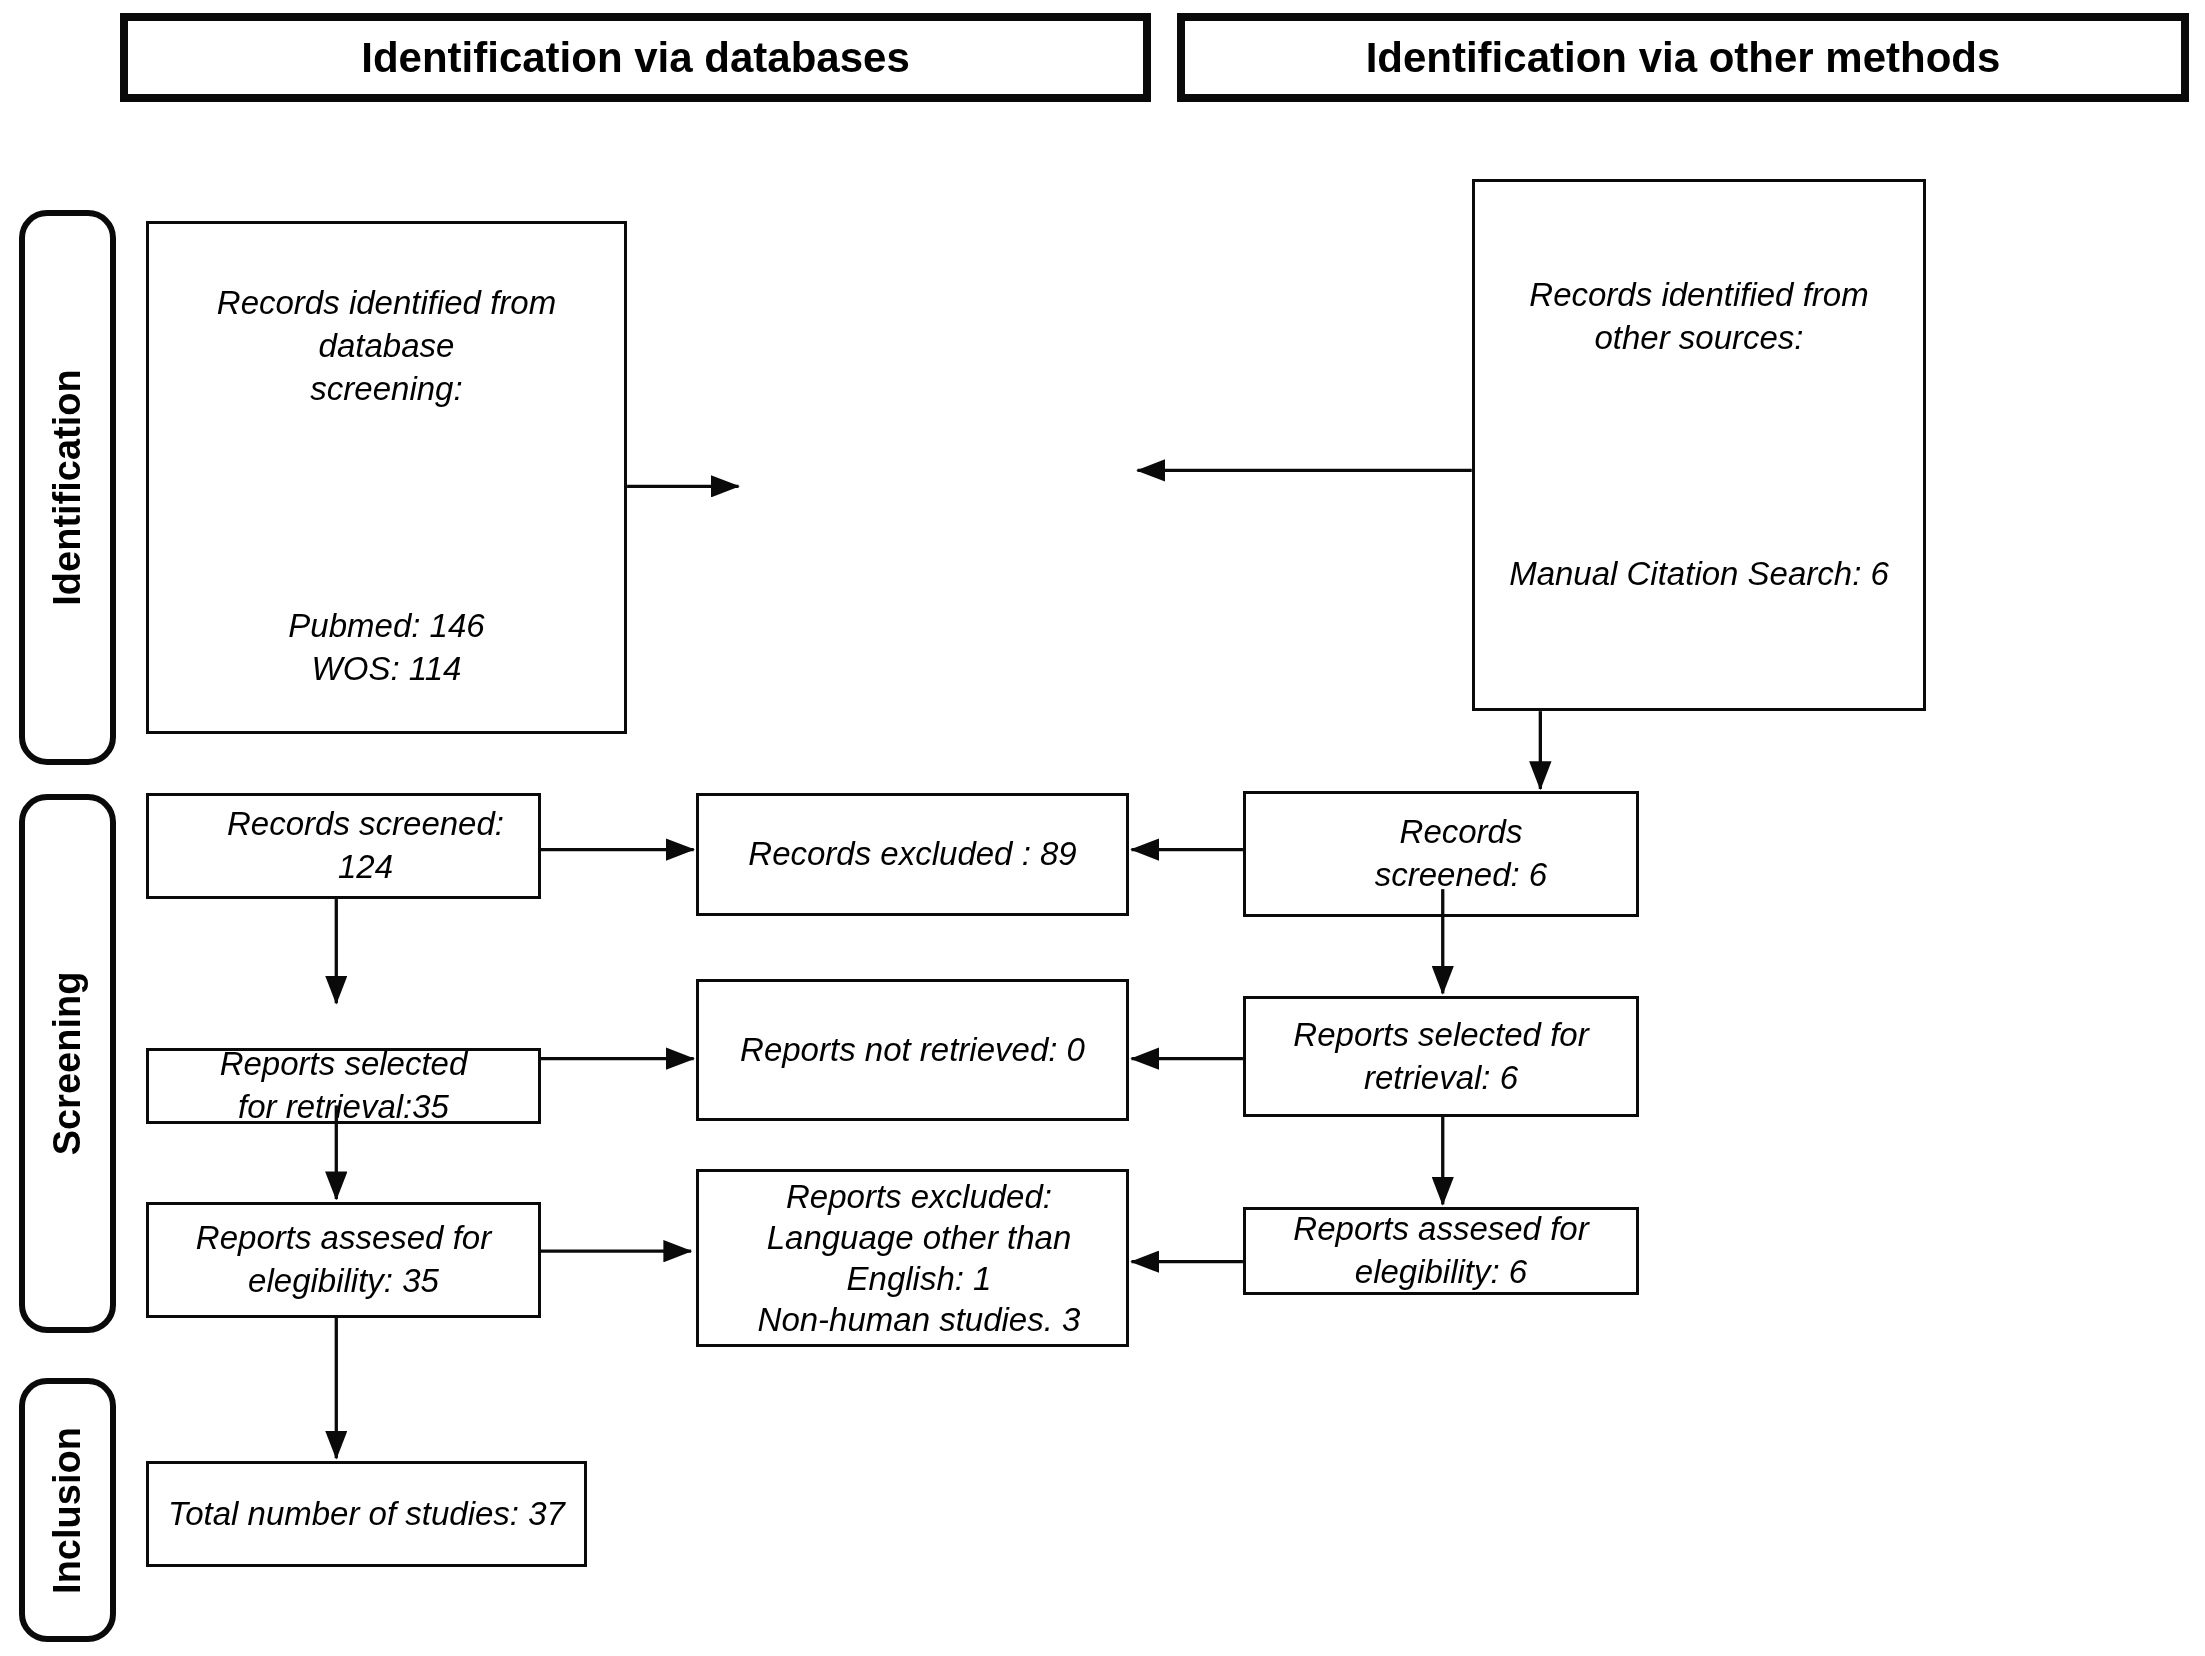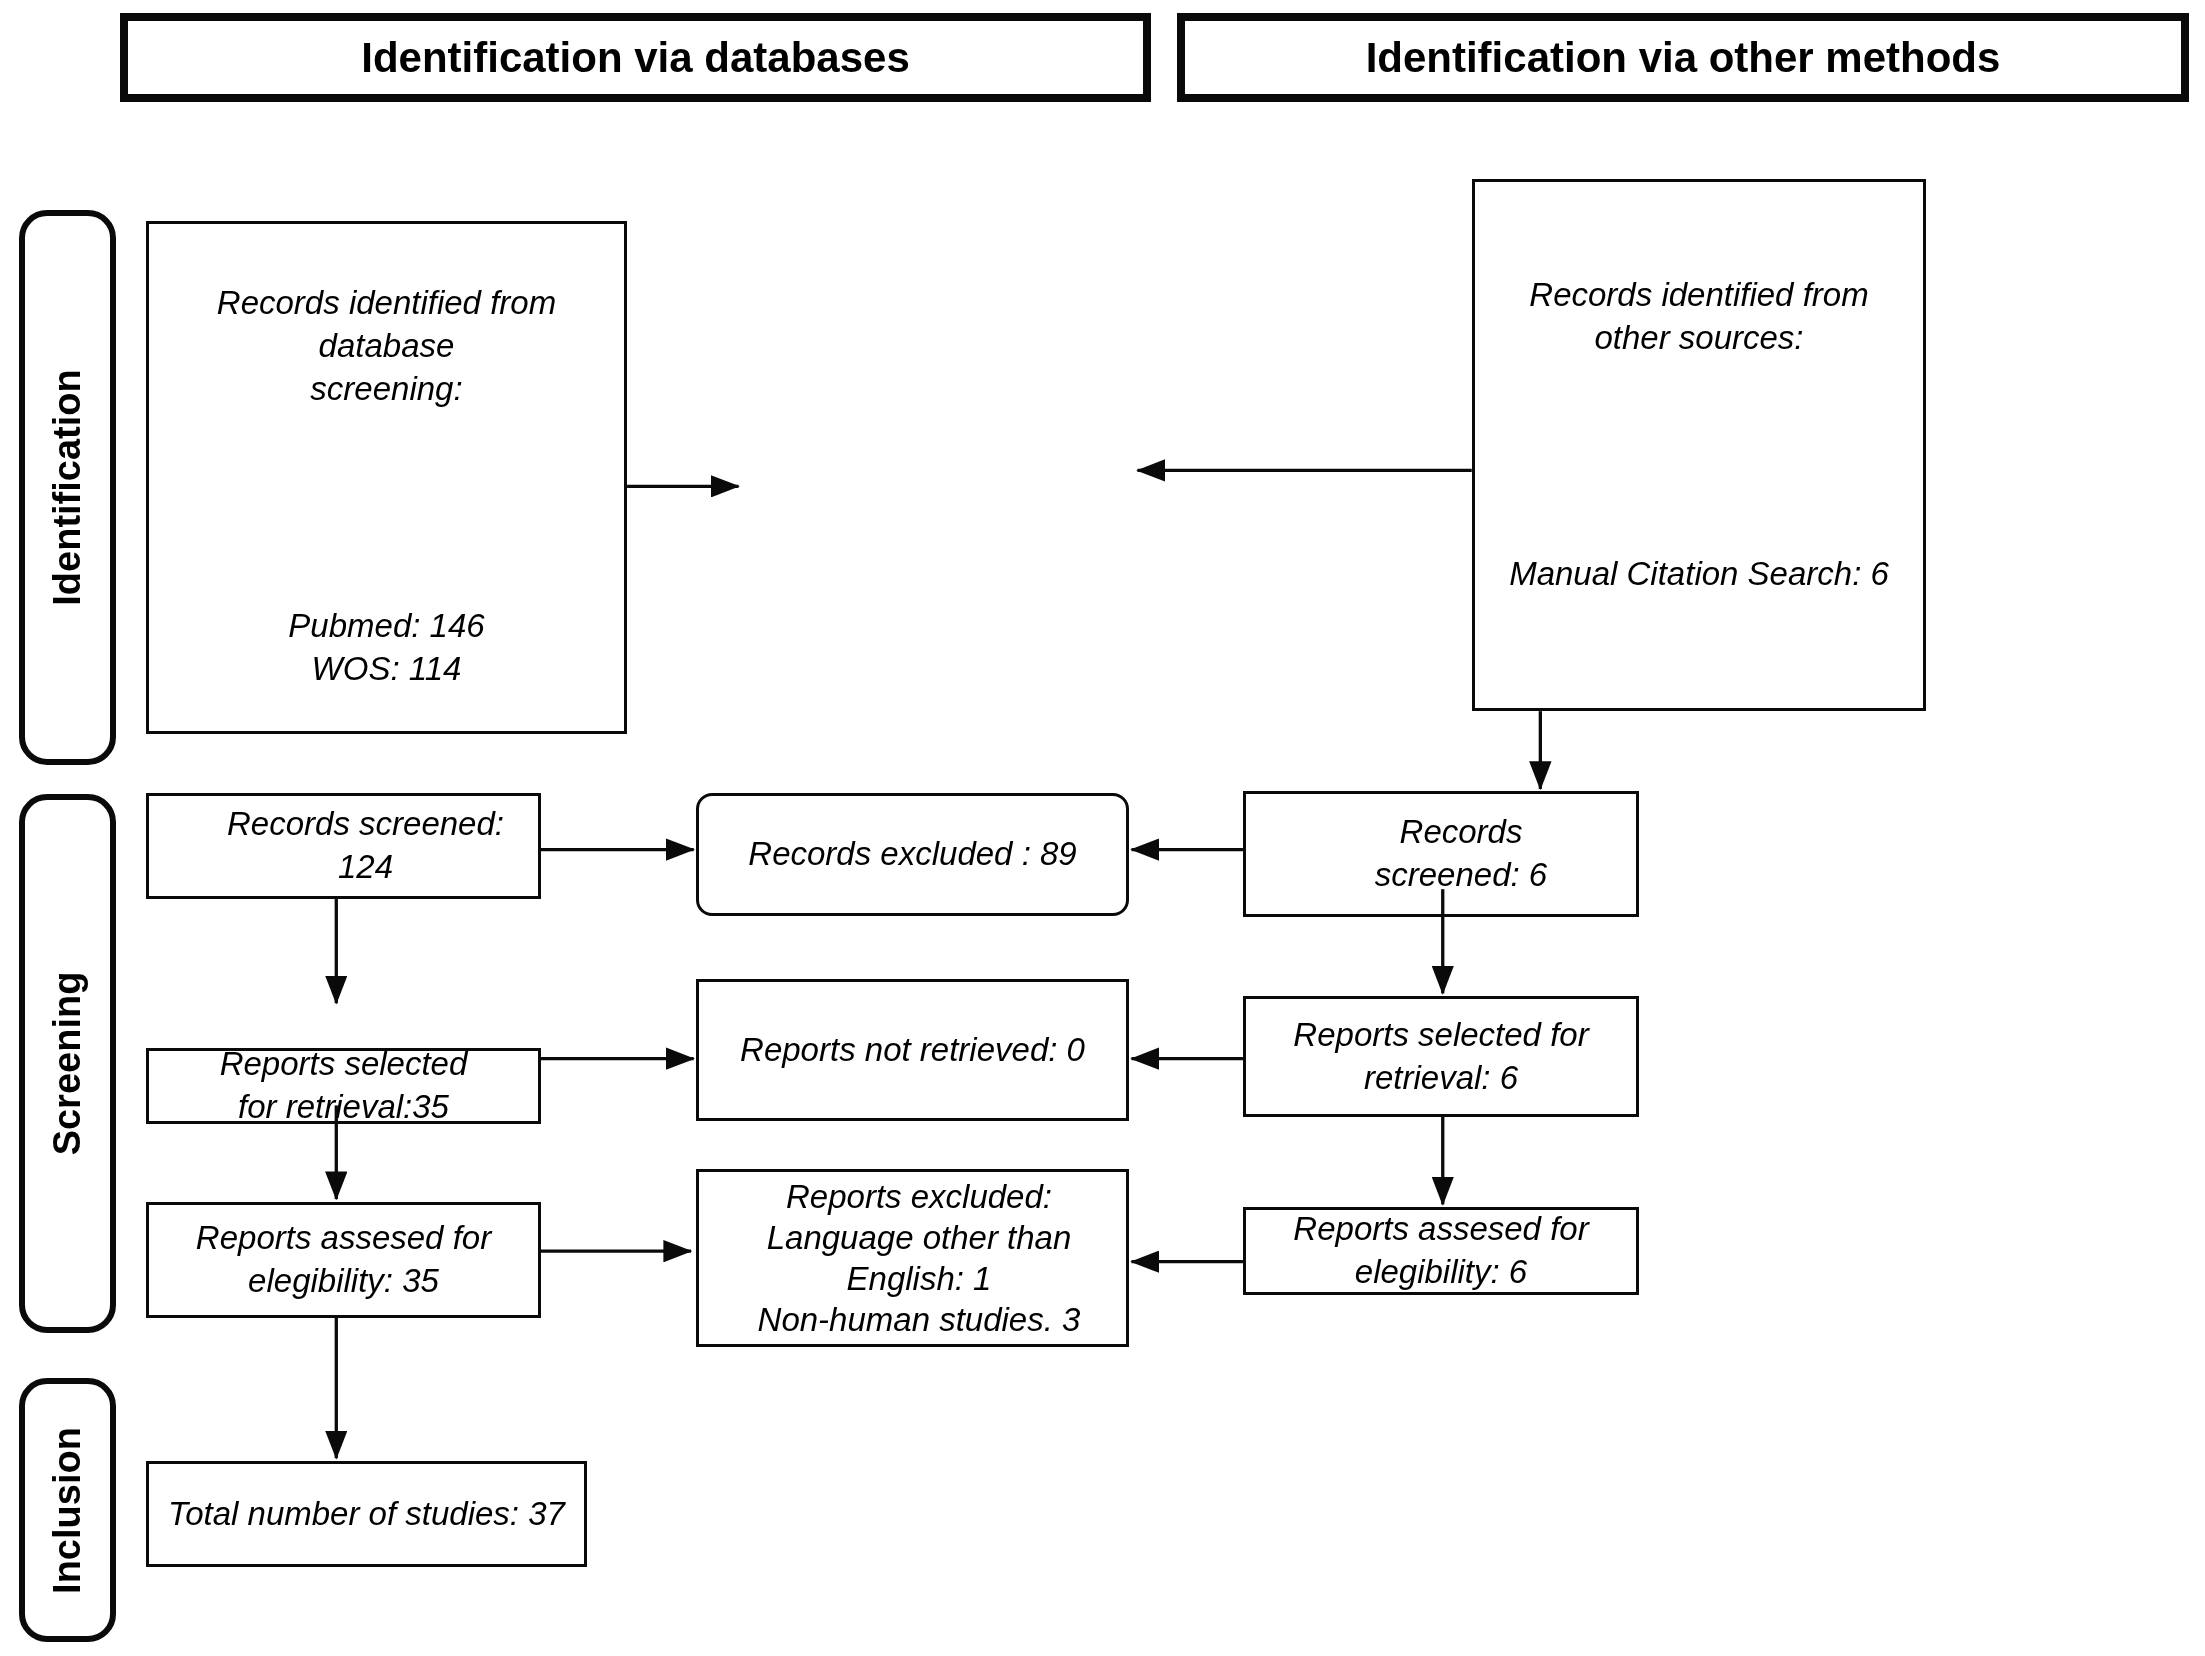--- a/index.html
+++ b/index.html
@@ -109,21 +109,21 @@
 
 
   <div class="box split" style="left:1472px; top:179px; width:454px; height:532px; padding:92px 13px 112px;">
     <div class="bheading">Records identified from
 other sources:</div>
     <div class="bdetail">Manual Citation Search: 6</div>
   </div>
 
   <div class="box" style="left:146px; top:793px; width:395px; height:106px;padding-left:44px;">Records screened:
 124</div>
-  <div class="box" style="left:696px; top:793px; width:433px; height:123px;border-radius:16px;">Records excluded : 89</div>
+  <div class="box" style="left:696px; top:793px; width:433px; height:123px;">Records excluded : 89</div>
   <div class="box" style="left:1243px; top:791px; width:396px; height:126px;padding-left:40px;">Records
 screened: 6</div>
 
   <div class="box" style="left:146px; top:1006px; width:395px; height:76px;margin-top:42px;">Reports selected
 for retrieval:35</div>
   <div class="box" style="left:696px; top:979px; width:433px; height:142px;">Reports not retrieved: 0</div>
   <div class="box" style="left:1243px; top:996px; width:396px; height:121px;">Reports selected for
 retrieval: 6</div>
 
   <div class="box" style="left:146px; top:1202px; width:395px; height:116px;">Reports assesed for

